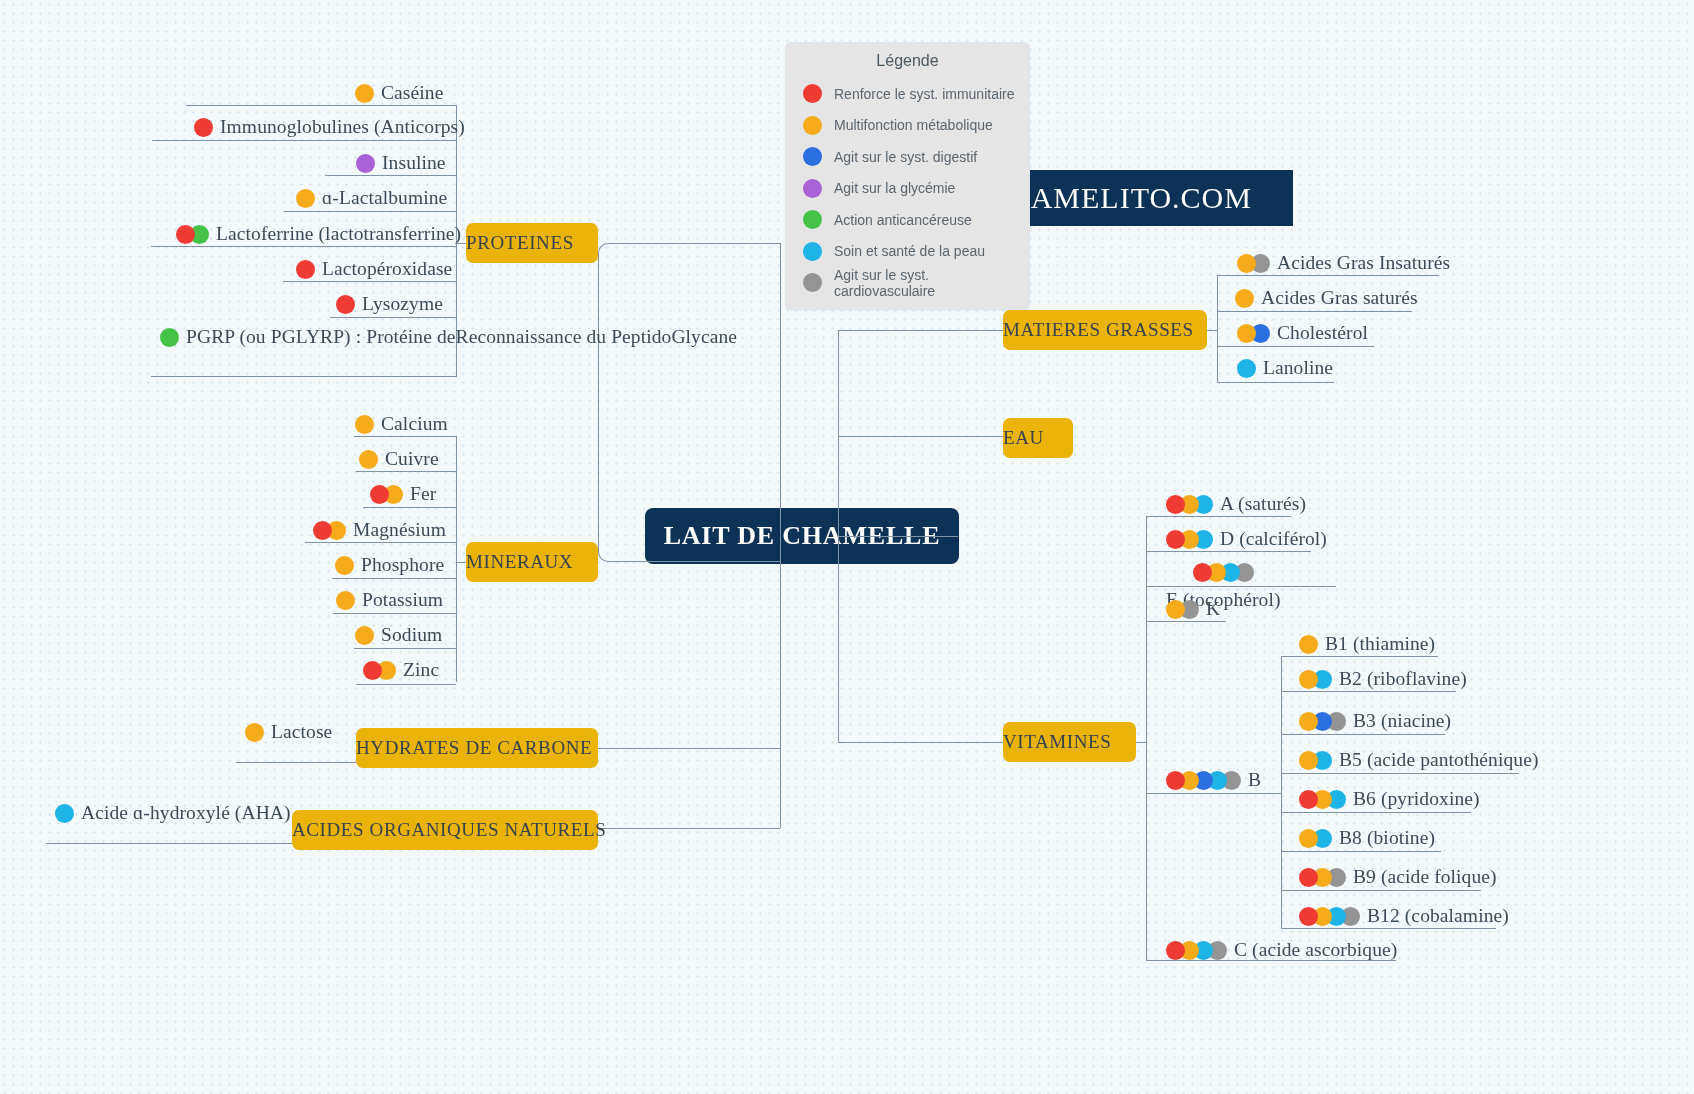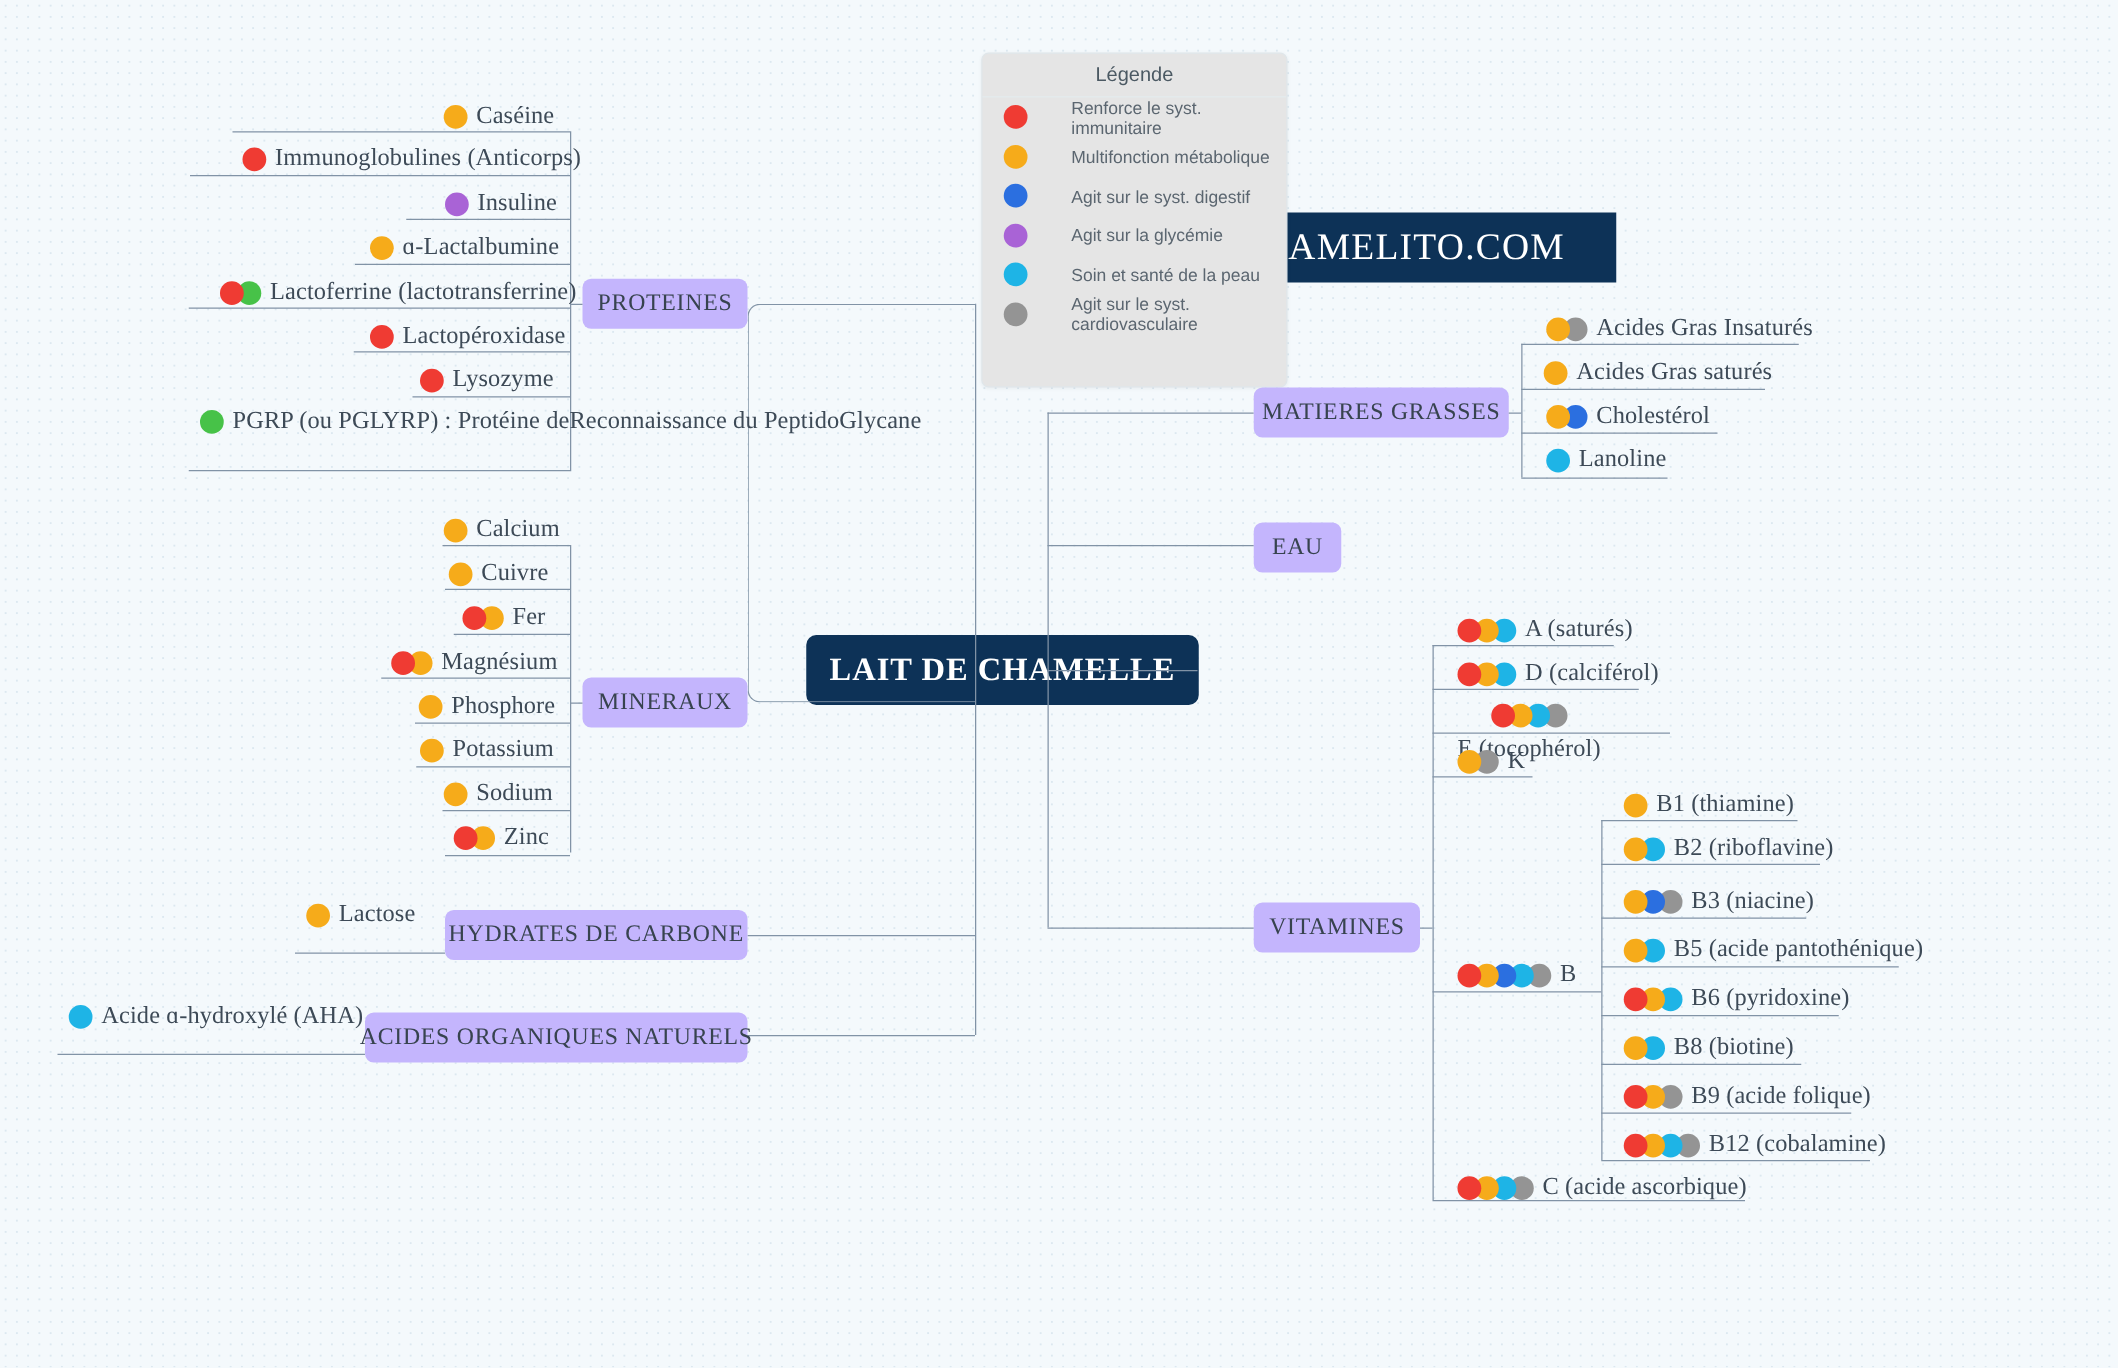--- a/index.html
+++ b/index.html
@@ -44,24 +44,24 @@
     border-bottom:1.6px solid #8193a6;
   }
   .vline {
     position:absolute;
     border-left:1.6px solid #8193a6;
   }
   .lcorner { position:absolute; border:1.6px solid #8193a6; border-right:none; border-bottom:none; border-top-left-radius:9px; }
 
   .cat {
     position:absolute;
-    background:#c4b5fd;
+    background:#eab308;
     color:#37434f;
     border-radius:7px;
-    display:flex; align-items:center; justify-content:center;
+    display:flex; align-items:center; justify-content:flex-start;
     font-family:"Liberation Serif", serif;
     font-size:19px;
     letter-spacing:.6px;
     height:40px;
     white-space:nowrap;
   }
   #center-node {
     position:absolute;
     left:645px; top:508px;
     width:314px; height:56px;
@@ -93,21 +93,20 @@
   .legend-row {
     display:flex; align-items:center;
     height:31.5px;
     padding-left:17px;
     gap:12px;
   }
   .legend-row .lbl {
     font-family:"Liberation Sans", sans-serif;
     font-size:14px;
     color:#5b6670;
-    margin-left:23px;
   }
   .legend-dot { width:19px;height:19px;border-radius:50%; flex:0 0 auto; }
   #logo {
     position:absolute;
     left:967px; top:170px;
     width:326px; height:56px;
     background:#0d3257;
     display:flex; align-items:center; justify-content:center;
   }
   #logo-mark {
@@ -149,20 +148,24 @@
     <span class="legend-dot" style="background: rgb(246, 171, 26);"></span>
     <span class="lbl">Multifonction métabolique</span>
   </div>
   <div class="legend-row">
     <span class="legend-dot" style="background: rgb(43, 111, 224);"></span>
     <span class="lbl">Agit sur le syst. digestif</span>
   </div>
   <div class="legend-row">
     <span class="legend-dot" style="background: rgb(169, 99, 214);"></span>
     <span class="lbl">Agit sur la glycémie</span>
+  </div>
+  <div class="legend-row">
+    <span class="legend-dot" style="background: rgb(71, 194, 72);"></span>
+    <span class="lbl">Action anticancéreuse</span>
   </div>
   <div class="legend-row">
     <span class="legend-dot" style="background: rgb(30, 180, 230);"></span>
     <span class="lbl">Soin et santé de la peau</span>
   </div>
   <div class="legend-row">
     <span class="legend-dot" style="background: rgb(148, 148, 148);"></span>
     <span class="lbl">Agit sur le syst. cardiovasculaire</span>
   </div>
 </div>

